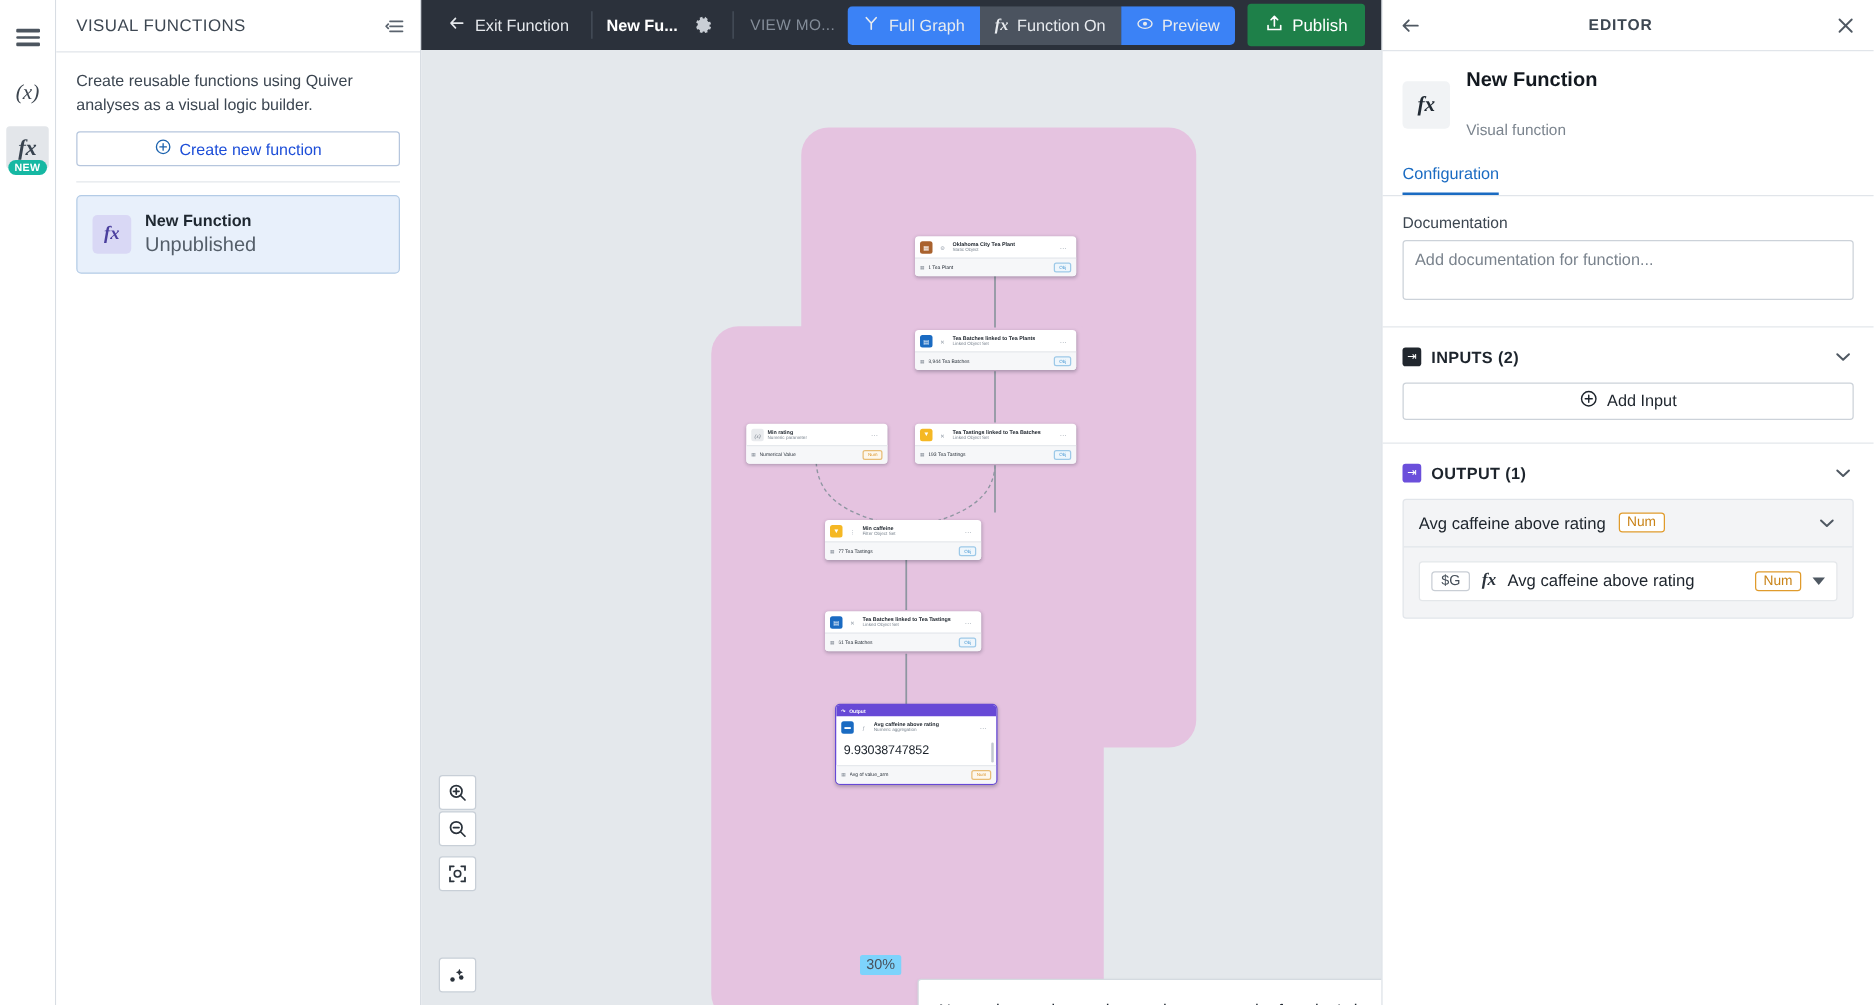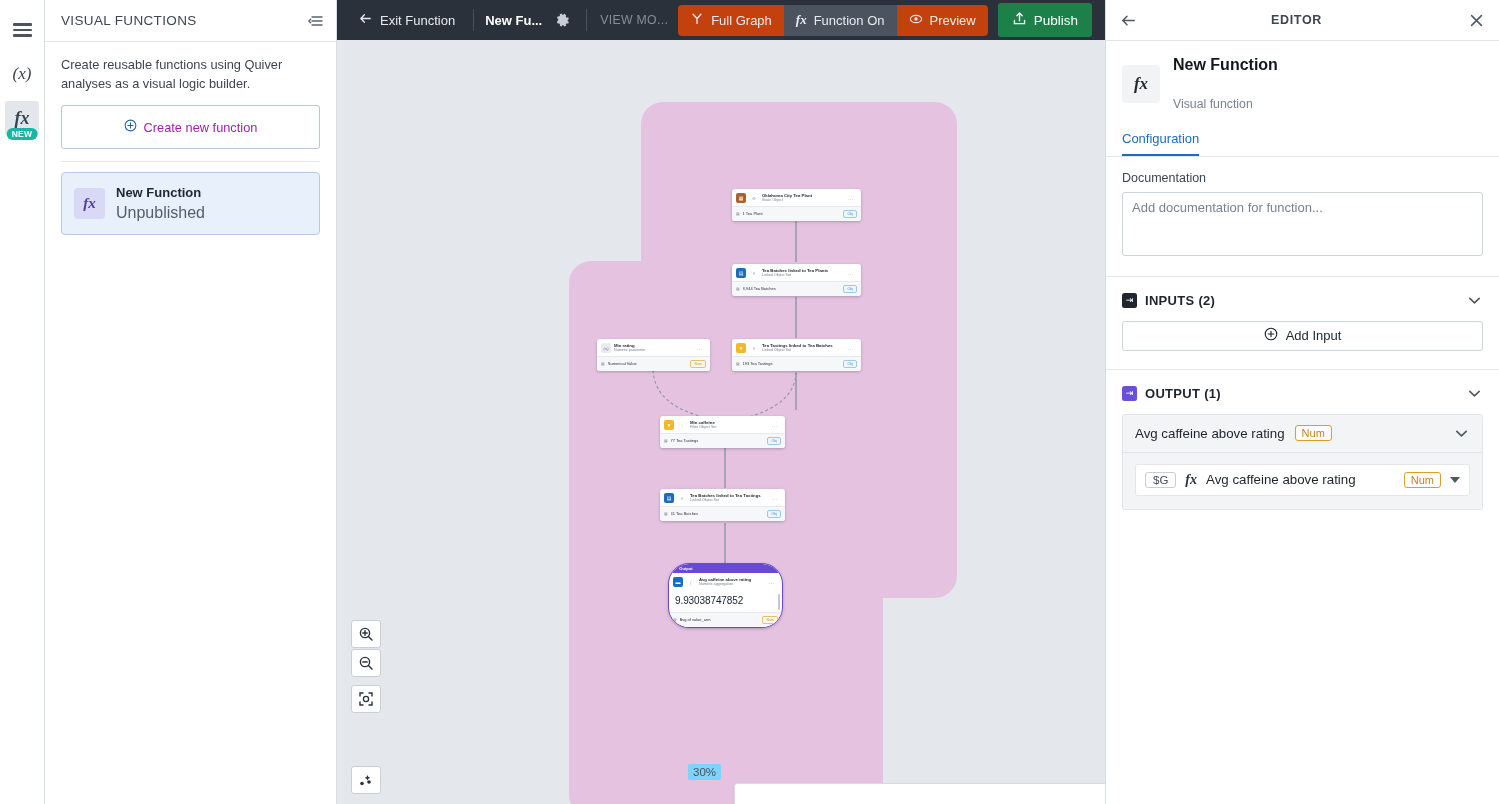--- a/index.html
+++ b/index.html
@@ -41,22 +41,22 @@
   }
   .lp-head {
     height: 42px; display: flex; align-items: center; justify-content: space-between;
     padding: 0 12px 0 16px; border-bottom: 1px solid #e1e5ea;
   }
   .lp-title { font-size: 13.5px; color: #3d4752; letter-spacing: .35px; }
   .collapse-ico { color: #5a636e; display: flex; cursor: pointer; }
   .lp-body { padding: 14px 16px; }
   .lp-desc { font-size: 12.8px; line-height: 1.45; color: #3c4651; margin-bottom: 12px; }
   .create-btn {
-    width: 100%; height: 44px; border: 1px solid #b6c6dd; border-radius: 3px;
-    background: #fff; color: #a21caf; font-size: 12.8px; display: flex;
+    width: 100%; height: 28px; border: 1px solid #b6c6dd; border-radius: 3px;
+    background: #fff; color: #1d4ed8; font-size: 12.8px; display: flex;
     align-items: center; justify-content: center; gap: 7px; cursor: pointer;
   }
   .divider { height: 1px; background: #e3e7eb; margin: 12px 0 10px; }
   .fn-card {
     display: flex; align-items: center; gap: 11px; padding: 11px 12px;
     border: 1px solid #b3cbe6; background: #e8f0fb; border-radius: 4px; cursor: pointer;
   }
   .fn-icon {
     width: 31px; height: 31px; border-radius: 4px; background: #d9d8f5;
     display: flex; align-items: center; justify-content: center;
@@ -77,21 +77,21 @@
     font-size: 13px; padding: 6px 11px; border-radius: 3px; cursor: pointer;
     white-space: nowrap;
   }
   .tb-sep { width: 1px; height: 22px; background: #4a525e; margin: 0 7px; }
   .tb-label { color: #fff; font-size: 13px; font-weight: 700; padding: 0 4px; white-space: nowrap; }
   .gear { color: #c9ced5; display: flex; padding: 4px 8px; cursor: pointer; }
   .tb-mode { color: #848d99; font-size: 12.3px; letter-spacing: .3px; padding: 0 6px; white-space: nowrap; }
   .seg { display: flex; border-radius: 4px; overflow: hidden; margin-left: 4px; }
   .seg-btn {
     display: flex; align-items: center; gap: 7px; font-size: 13px;
-    padding: 7px 12px; background: #c2410c; color: #e8ebef; cursor: pointer; white-space: nowrap;
+    padding: 7px 12px; background: #3b82f6; color: #e8ebef; cursor: pointer; white-space: nowrap;
   }
   .seg-btn.on { background: #4b535f; }
   .pub-btn {
     display: flex; align-items: center; gap: 7px; font-size: 13.5px;
     background: #1e8049; color: #fff; padding: 8px 14px; border-radius: 3px;
     margin-left: 10px; cursor: pointer; font-weight: 400; white-space: nowrap;
   }
 
   .canvas { flex: 1 1 auto; background: #e4e8ec; position: relative; overflow: hidden; }
 
@@ -172,21 +172,21 @@
   }
   .rp-fnname { font-size: 16px; font-weight: 700; color: #12181f; line-height: 1.3; }
   .rp-fnsub { font-size: 12.3px; color: #7b848e; line-height: 1.3; margin-top: 21px; }
   .tabs { border-bottom: 1px solid #e1e5ea; display: flex; margin: 12px -16px; padding: 0 16px; }
   .tab {
     font-size: 13px; color: #1a6bc2; padding: 4px 0 8px; border-bottom: 2.5px solid #1a6bc2;
     cursor: pointer;
   }
   .sec-label { font-size: 12.5px; color: #3c4651; margin: 14px 0 7px; }
   .doc-area {
-    width: 100%; height: 64px; border: 1px solid #ccd2d9; border-radius: 3px;
+    width: 100%; height: 48px; border: 1px solid #ccd2d9; border-radius: 3px;
     padding: 7px 9px; font-size: 13px; color: #7a838d; resize: none;
     font-family: "Liberation Sans", sans-serif; background: #fff;
   }
   .doc-area::placeholder { color: #7a838d; }
   .rp-hr { height: 1px; background: #e3e7eb; margin: 16px 0 0; }
   .sec-head {
     display: flex; align-items: center; gap: 8px; padding: 15px 16px 12px;
   }
   .sec-ic { width: 15px; height: 15px; border-radius: 2.5px; display: flex;
             align-items: center; justify-content: center; color: #fff; font-size: 9px; }
@@ -433,21 +433,21 @@
           </div>
           <div class="n-dots">…</div>
         </div>
         <div class="node-ft">
           <span class="ft-ic">▦</span>
           <span class="ft-txt">61 Tea Batches</span>
           <span class="chip obj">Obj</span>
         </div>
       </div>
 
-      <div class="node output" style="left:331px;top:523px;width:115px;border-radius:21px;">
+      <div class="node output" style="left:331px;top:523px;width:130px;">
         <div class="out-bar">
           <span>↷</span>
           <span>Output</span>
         </div>
         <div class="node-hd">
           <div class="n-ic" style="background:#1a6bc2;">▬</div>
           <div class="n-ic2">ƒ</div>
           <div class="n-txt">
             <div class="n-name">Avg caffeine above rating</div>
             <div class="n-sub">Numeric aggregation</div>

